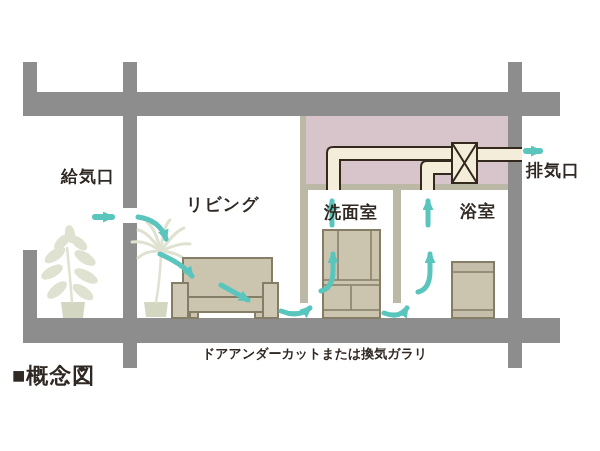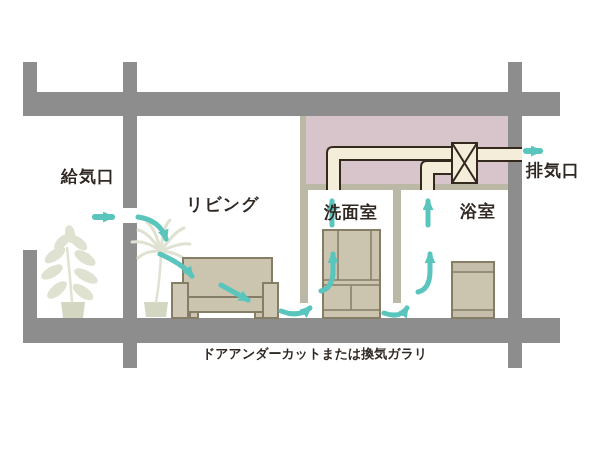--- a/index.html
+++ b/index.html
@@ -143,13 +143,14 @@
       <path class="arrow" d="M526 151 L540 151" stroke-width="6" marker-end="url(#ah)"></path>
     </g>
   </svg>
 
   <div class="lbl" style="left:61px;top:168px;">給気口</div>
   <div class="lbl" style="left:186px;top:196px;">リビング</div>
   <div class="lbl" style="left:526px;top:162px;">排気口</div>
   <div class="lbl" style="left:324px;top:204px;">洗面室</div>
   <div class="lbl" style="left:451px;top:203px;margin-left:9px;">浴室</div>
   <div class="lbl lbl-note" style="left:202px;top:347px;">ドアアンダーカットまたは換気ガラリ</div>
+  <div class="lbl lbl-caption" style="left:12px;top:365px;">■概念図</div>
 </div>
 
 </body></html>

